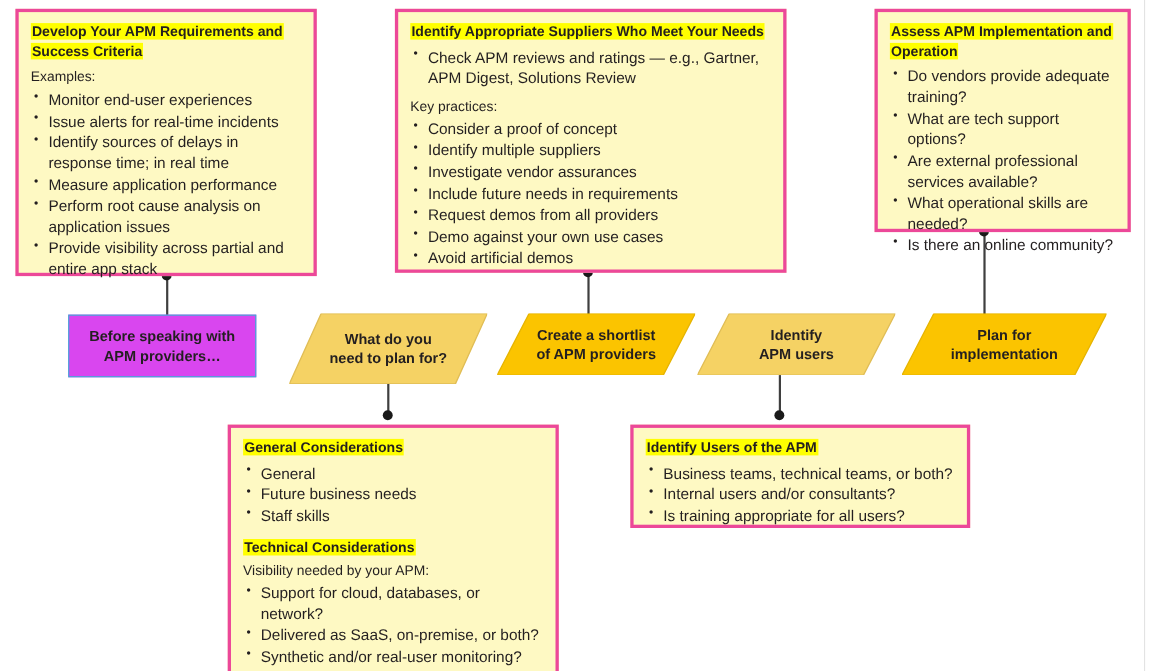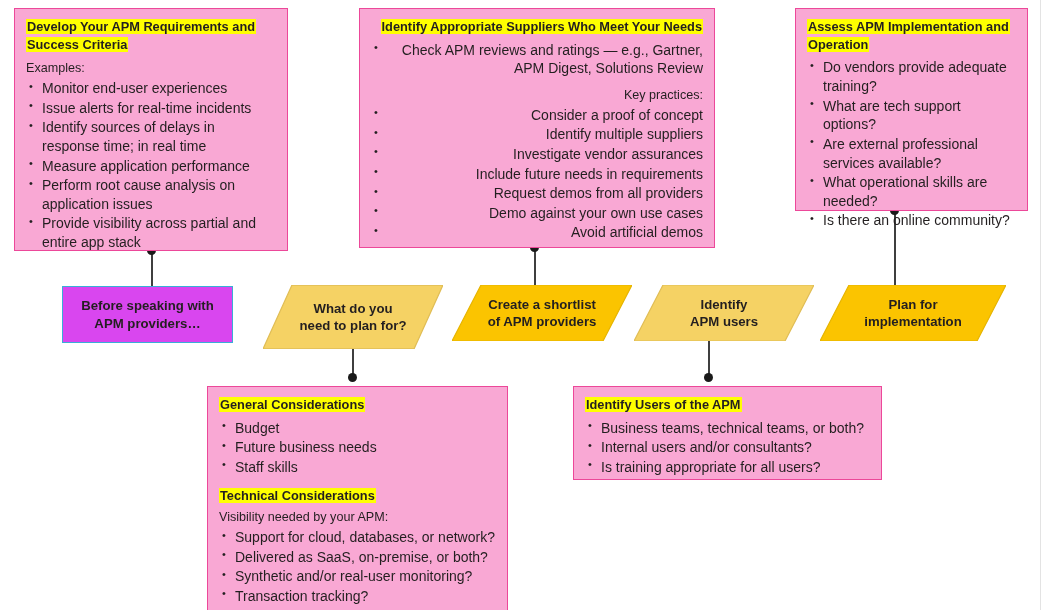--- a/index.html
+++ b/index.html
@@ -30,22 +30,22 @@
     top: 0;
     left: 1040px;
     width: 1px;
     height: 610px;
     background: #e3e3e3;
   }
 
   
   .info-box {
     position: absolute;
-    background: #f9a8d4;
-    border: 1px solid #ec4899;
+    background: #fef9c3;
+    border: 3px solid #ec4899;
     padding: 9px 11px 10px 11px;
     font-size: 12.6px;
     line-height: 1.33;
     color: #231f20;
   }
 
   .box-title {
     display: inline;
     font-weight: bold;
     background: #ffff00;
@@ -80,21 +80,21 @@
     content: "\2022";
     position: absolute;
     left: 3px;
     top: -0.5px;
     font-size: 11px;
     color: #231f20;
   }
 
   
   #box-requirements { left: 14px;  top: 8px;   width: 274px; height: 243px; }
-  #box-suppliers    { left: 359px; top: 8px;   width: 356px; height: 240px; text-align: right; }
+  #box-suppliers    { left: 359px; top: 8px;   width: 356px; height: 240px; }
   #box-assess       { left: 795px; top: 8px;   width: 233px; height: 203px; }
   #box-considerations { left: 207px; top: 386px; width: 301px; height: 248px; }
   #box-users        { left: 573px; top: 386px; width: 309px; height: 94px; }
 
   
   .flow-shape {
     position: absolute;
     display: flex;
     align-items: center;
     justify-content: center;
@@ -235,21 +235,21 @@
     </svg>
     <span class="shape-label">Identify
 APM users</span>
   </div>
 
   <div class="info-box" id="box-considerations">
     <div class="title-wrap tight">
       <span class="box-title">General Considerations</span>
     </div>
     <ul class="bullets">
-      <li>Budget</li>
+      <li>General</li>
       <li>Future business needs</li>
       <li>Staff skills</li>
     </ul>
     <div class="title-wrap tight" style="margin-top:10px;">
       <span class="box-title">Technical Considerations</span>
     </div>
     <div class="plain-line">Visibility needed by your APM:</div>
     <ul class="bullets">
       <li>Support for cloud, databases, or network?</li>
       <li>Delivered as SaaS, on-premise, or both?</li>

